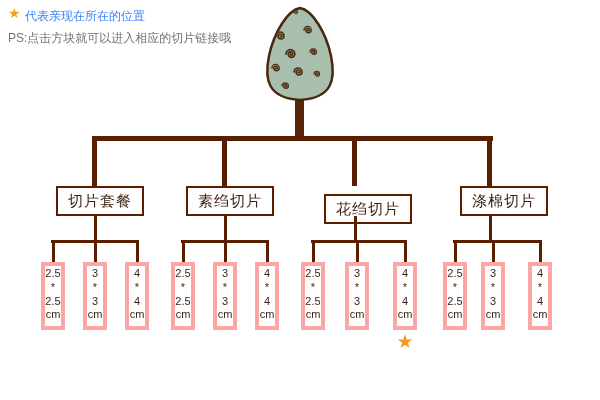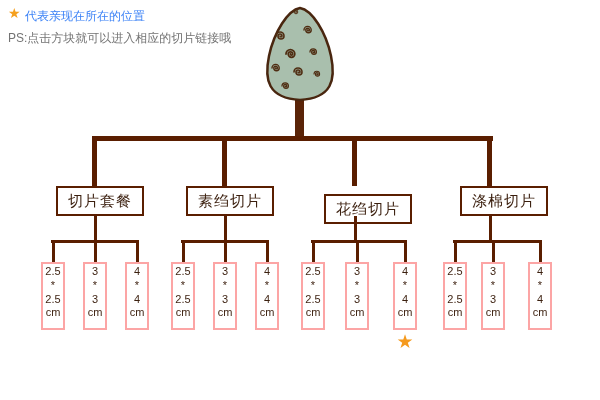--- a/index.html
+++ b/index.html
@@ -11,21 +11,21 @@
   .legend-line1{position:absolute;left:25px;top:8px;font-size:12px;color:#3b82f6;}
   .legend-line2{position:absolute;left:8px;top:30px;font-size:12px;color:#737373;}
   .hl,.vl{position:absolute;background:#5a1e00;}
   .cat-box{
     position:absolute;top:186px;width:88px;height:30px;box-sizing:border-box;
     border:2px solid #5a1e00;background:#fff;display:flex;align-items:center;justify-content:center;
     font-size:15px;letter-spacing:1px;cursor:pointer;
   }
   .child-box{
     position:absolute;top:262px;width:24px;height:68px;box-sizing:border-box;
-    border:2px solid #fca5a5;background:#fff;font-size:11px;line-height:1.25;
+    border:4px solid #fca5a5;background:#fff;font-size:11px;line-height:1.25;
     text-align:center;white-space:pre-line;cursor:pointer;padding-top:1px;
   }
   .marker{
     position:absolute;left:394px;top:330px;width:22px;text-align:center;
     font-size:19px;color:#f59a1e;
   }
   svg.tree{position:absolute;left:252px;top:4px;width:96px;height:132px;}
 </style>
 </head>
 <body>

